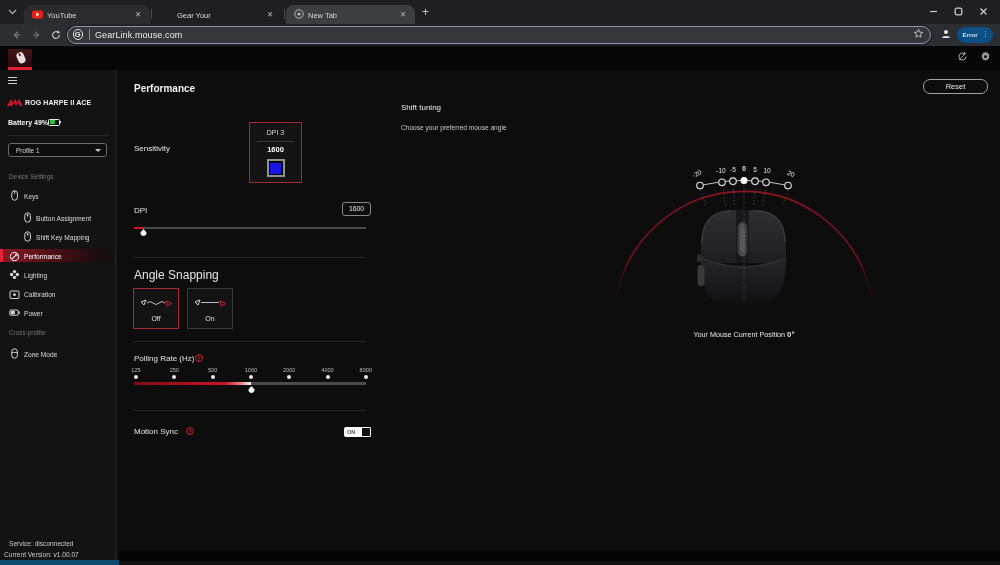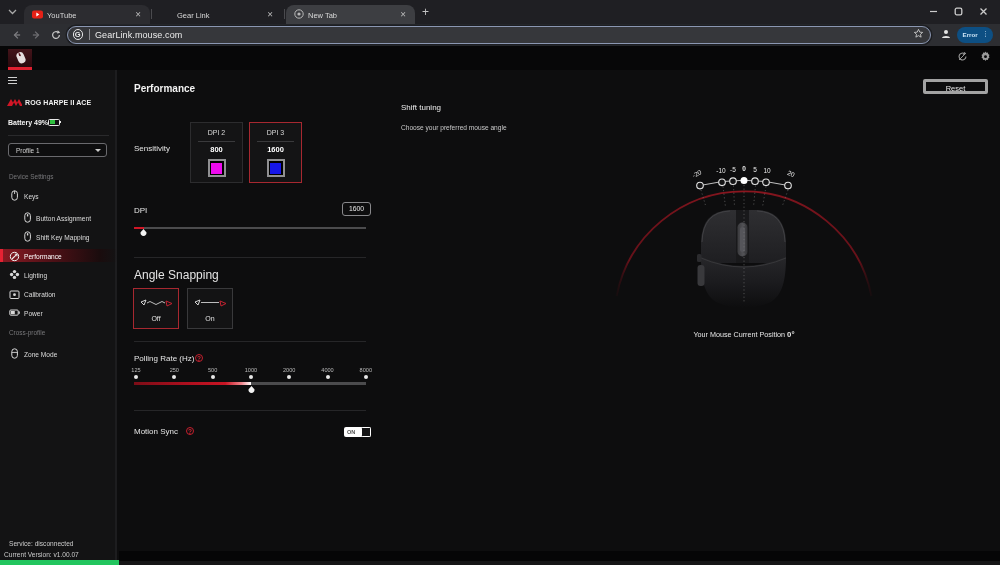--- a/index.html
+++ b/index.html
@@ -1,17 +1,17 @@
 <!DOCTYPE html>
 <html><head>
 <meta charset="utf-8">
 <style>
 * { margin:0; padding:0; box-sizing:border-box; }
 html,body { width:1000px; height:565px; overflow:hidden; background:#050505; font-family:"Liberation Sans", sans-serif; }
-#stage { position:relative; width:927px; height:565px; background:#22c55e; }
+#stage { position:relative; width:927px; height:565px; background:#0c4a6e; }
 .abs { position:absolute; }
 
 
 #titlebar { position:absolute; left:0; top:0; width:1000px; height:24px; background:#1f1f23; }
 .tab { position:absolute; top:5px; height:19px; border-radius:8px 8px 0 0; font-size:7.5px; color:#d9d9d9; }
 .tab .tx { position:absolute; top:6px; white-space:nowrap; }
 .tab .cl { position:absolute; top:6px; right:7px; width:8px; height:8px; color:#bdbdbd; font-size:7.5px; line-height:8px; }
 #tab1 { left:24px; width:126px; background:#2c2c30; }
 #tab2 { left:154px; width:128px; }
 #tab3 { left:286px; width:129px; background:#3d3e42; }
@@ -56,21 +56,21 @@
 .mitem .mic { position:absolute; top:1.5px; width:11px; height:11px; }
 .mitem .mt { position:absolute; top:4px; white-space:nowrap; }
 #mi-perf { height:13px; background:linear-gradient(90deg,#8c1a23 0%, #4d1016 45%, #1a0c0d 85%, rgba(20,10,10,0)); }
 #mi-perf:before { content:""; position:absolute; left:0; top:0; width:2.5px; height:13px; background:#e62233; }
 #svcline { position:absolute; left:9px; top:494px; color:#cbcbcb; font-size:6.6px; }
 #verline { position:absolute; left:4px; top:505px; color:#cbcbcb; font-size:6.6px; }
 
 
 #content { position:absolute; left:119px; top:24px; width:881px; height:490px; }
 #ptitle { position:absolute; left:15px; top:13px; font-size:10px; font-weight:bold; color:#f2f2f2; }
-#reset { position:absolute; left:804px; top:9px; width:65px; height:15px; border:3px solid #a3a3a3; border-radius:2px; color:#e8e8e8; font-size:7.5px; text-align:center; line-height:13.5px; }
+#reset { position:absolute; left:804px; top:9px; width:65px; height:15px; border:1px solid #a3a3a3; border-radius:7px; color:#e8e8e8; font-size:7.5px; text-align:center; line-height:13.5px; }
 #sens { position:absolute; left:15px; top:34px; font-size:8px; color:#e4e4e4;margin-top:40px; }
 .dpibox { position:absolute; top:52px; width:53px; height:61px; background:#141415; border:1px solid #2c2c2e; }
 .dpibox.sel { border:1.5px solid #a72830; }
 .dpibox .lb { position:absolute; left:0; top:6px; width:100%; text-align:center; font-size:7px; color:#d8d8d8; }
 .dpibox .dv { position:absolute; left:7px; top:17.5px; width:calc(100% - 14px); height:1px; background:#3a3a3c; }
 .dpibox .vl { position:absolute; left:0; top:22px; width:100%; text-align:center; font-size:7.5px; font-weight:bold; color:#fff; }
 .dpibox .sq { position:absolute; left:50%; top:36px; margin-left:-9px; width:18px; height:18px; border:2px solid #909092; background:#000; }
 .dpibox .sq i { position:absolute; left:1.5px; top:1.5px; width:11px; height:11px; display:block; }
 #dpilbl { position:absolute; left:15px; top:135.5px; font-size:8px; color:#e4e4e4; }
 #dpival { position:absolute; left:223px; top:131.5px; width:29px; height:14px; border:1px solid #88888b; border-radius:3px; color:#e8e8e8; font-size:6.8px; text-align:center; line-height:12.5px; }
@@ -111,21 +111,21 @@
       </svg>
     <div class="tab" id="tab1">
       <svg class="abs" style="left:8px;top:4.5px" width="11" height="9" viewBox="0 0 11 9">
           <rect x="0" y="0.5" width="11" height="8" rx="2" fill="#e62117"></rect>
           <path d="M4.3 2.6 L7.3 4.5 L4.3 6.4 Z" fill="#fff"></path>
         </svg>
       <span class="tx" style="left:23px">YouTube</span>
       <span class="cl">✕</span>
     </div>
     <div class="tab" id="tab2">
-      <span class="tx" style="left:23px">Gear Link</span>
+      <span class="tx" style="left:23px">Gear Your</span>
       <span class="cl">✕</span>
     </div>
     <div class="tab" id="tab3">
       <svg class="abs" style="left:8px;top:4px" width="10" height="10" viewBox="0 0 10 10">
           <circle cx="5" cy="5" r="4.2" fill="none" stroke="#b9b9b9" stroke-width="1"></circle>
           <circle cx="5" cy="5" r="1.6" fill="#b9b9b9"></circle>
         </svg>
       <span class="tx" style="left:22px">New Tab</span>
       <span class="cl">✕</span>
     </div>
@@ -279,28 +279,20 @@
       </div>
     </div>
     <div id="svcline">Service: disconnected</div>
     <div id="verline">Current Version: v1.00.07</div>
 
     <div id="content">
       <div id="ptitle">Performance</div>
       <div id="reset">Reset</div>
       <div id="sens">Sensitivity</div>
 
-      <div class="dpibox" style="left:71px">
-        <div class="lb">DPI 2</div>
-          <div class="dv"></div>
-          <div class="vl">800</div>
-        <div class="sq">
-            <i style="background:#ee0aee"></i>
-          </div>
-      </div>
       <div class="dpibox sel" style="left:130px">
         <div class="lb">DPI 3</div>
           <div class="dv"></div>
           <div class="vl">1600</div>
         <div class="sq">
             <i style="background:#1616e8"></i>
           </div>
       </div>
 
       <div id="dpilbl">DPI</div>

